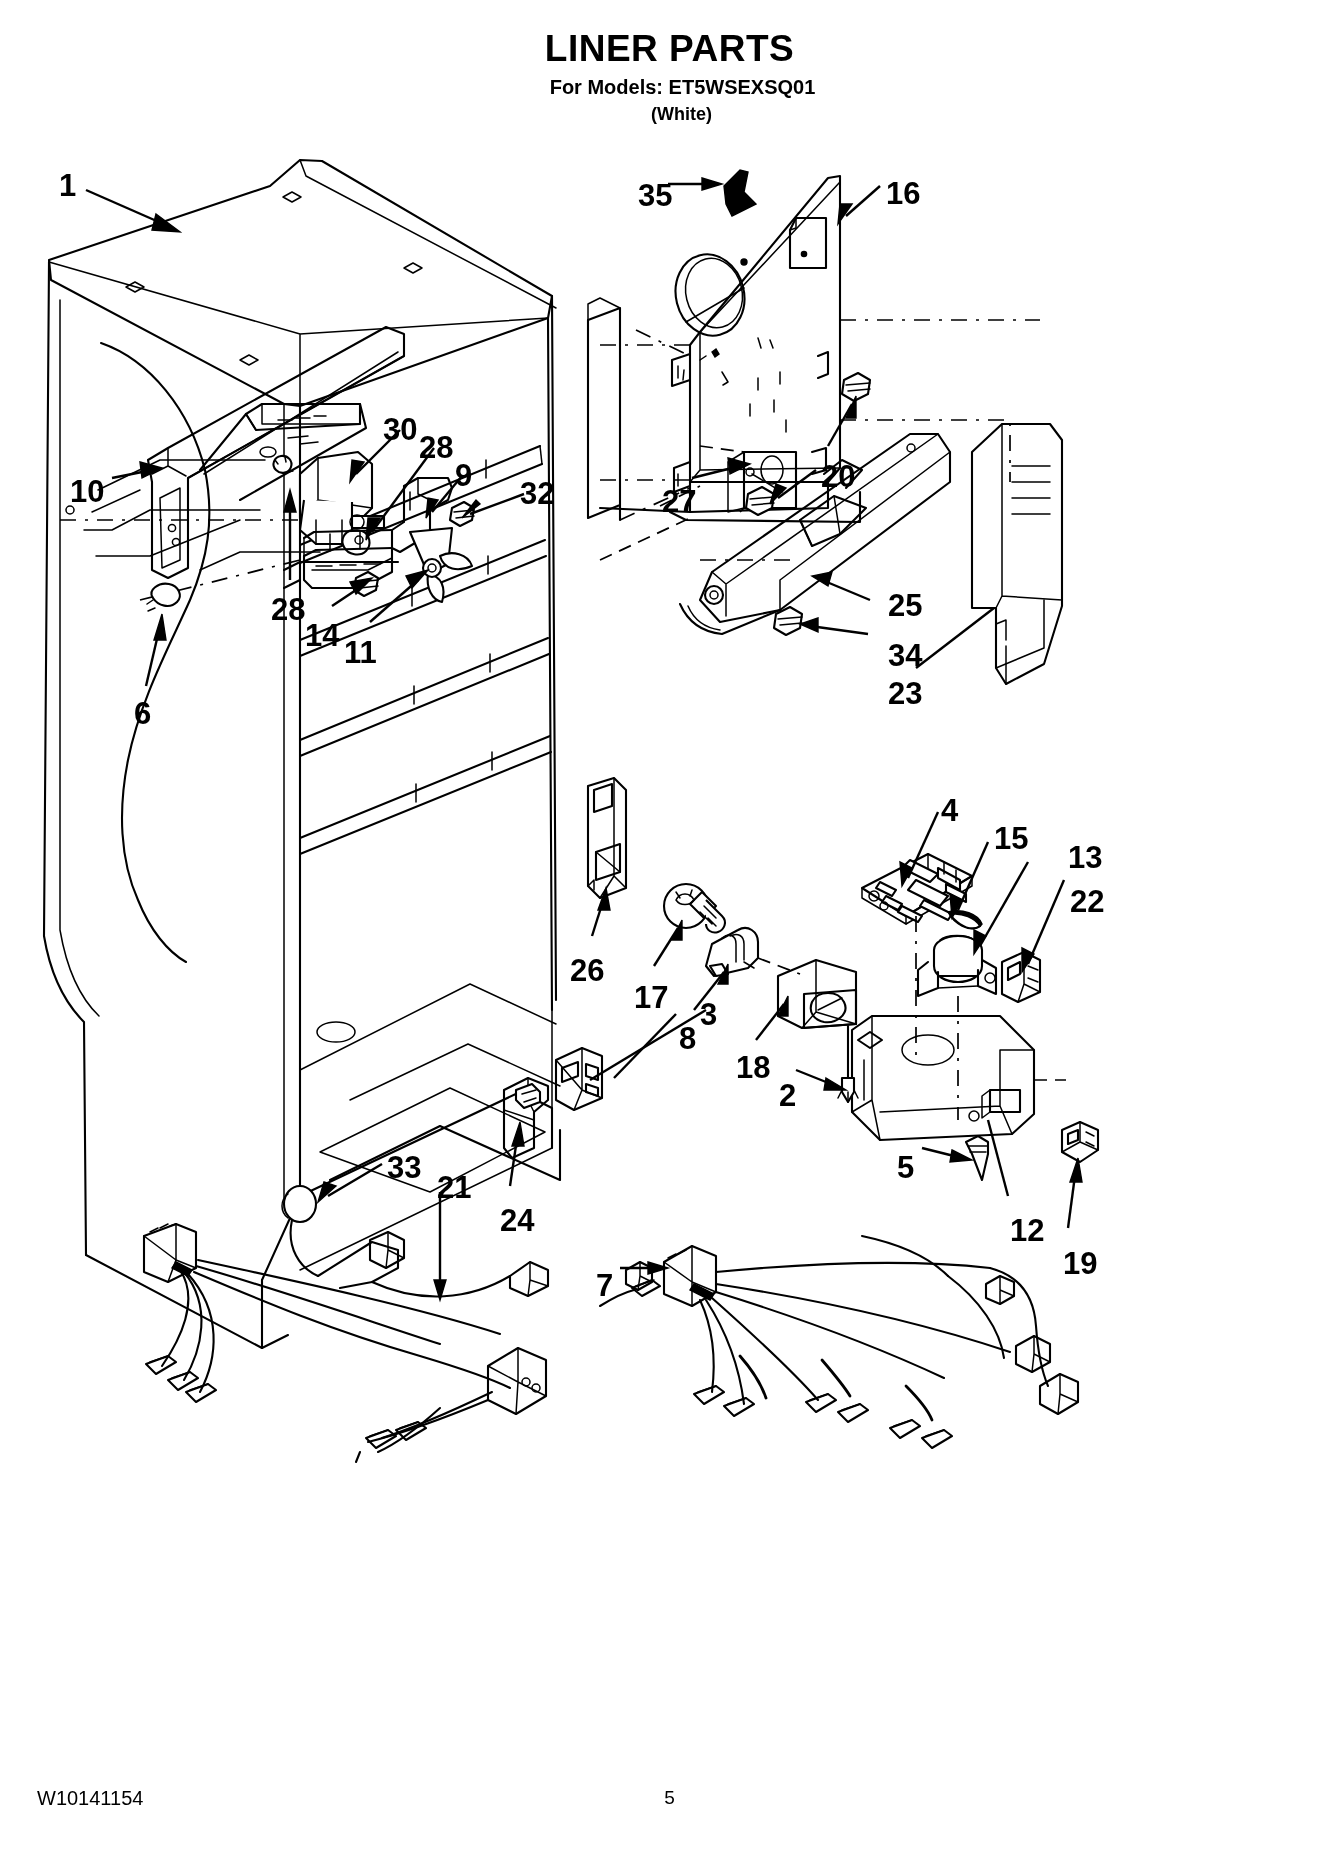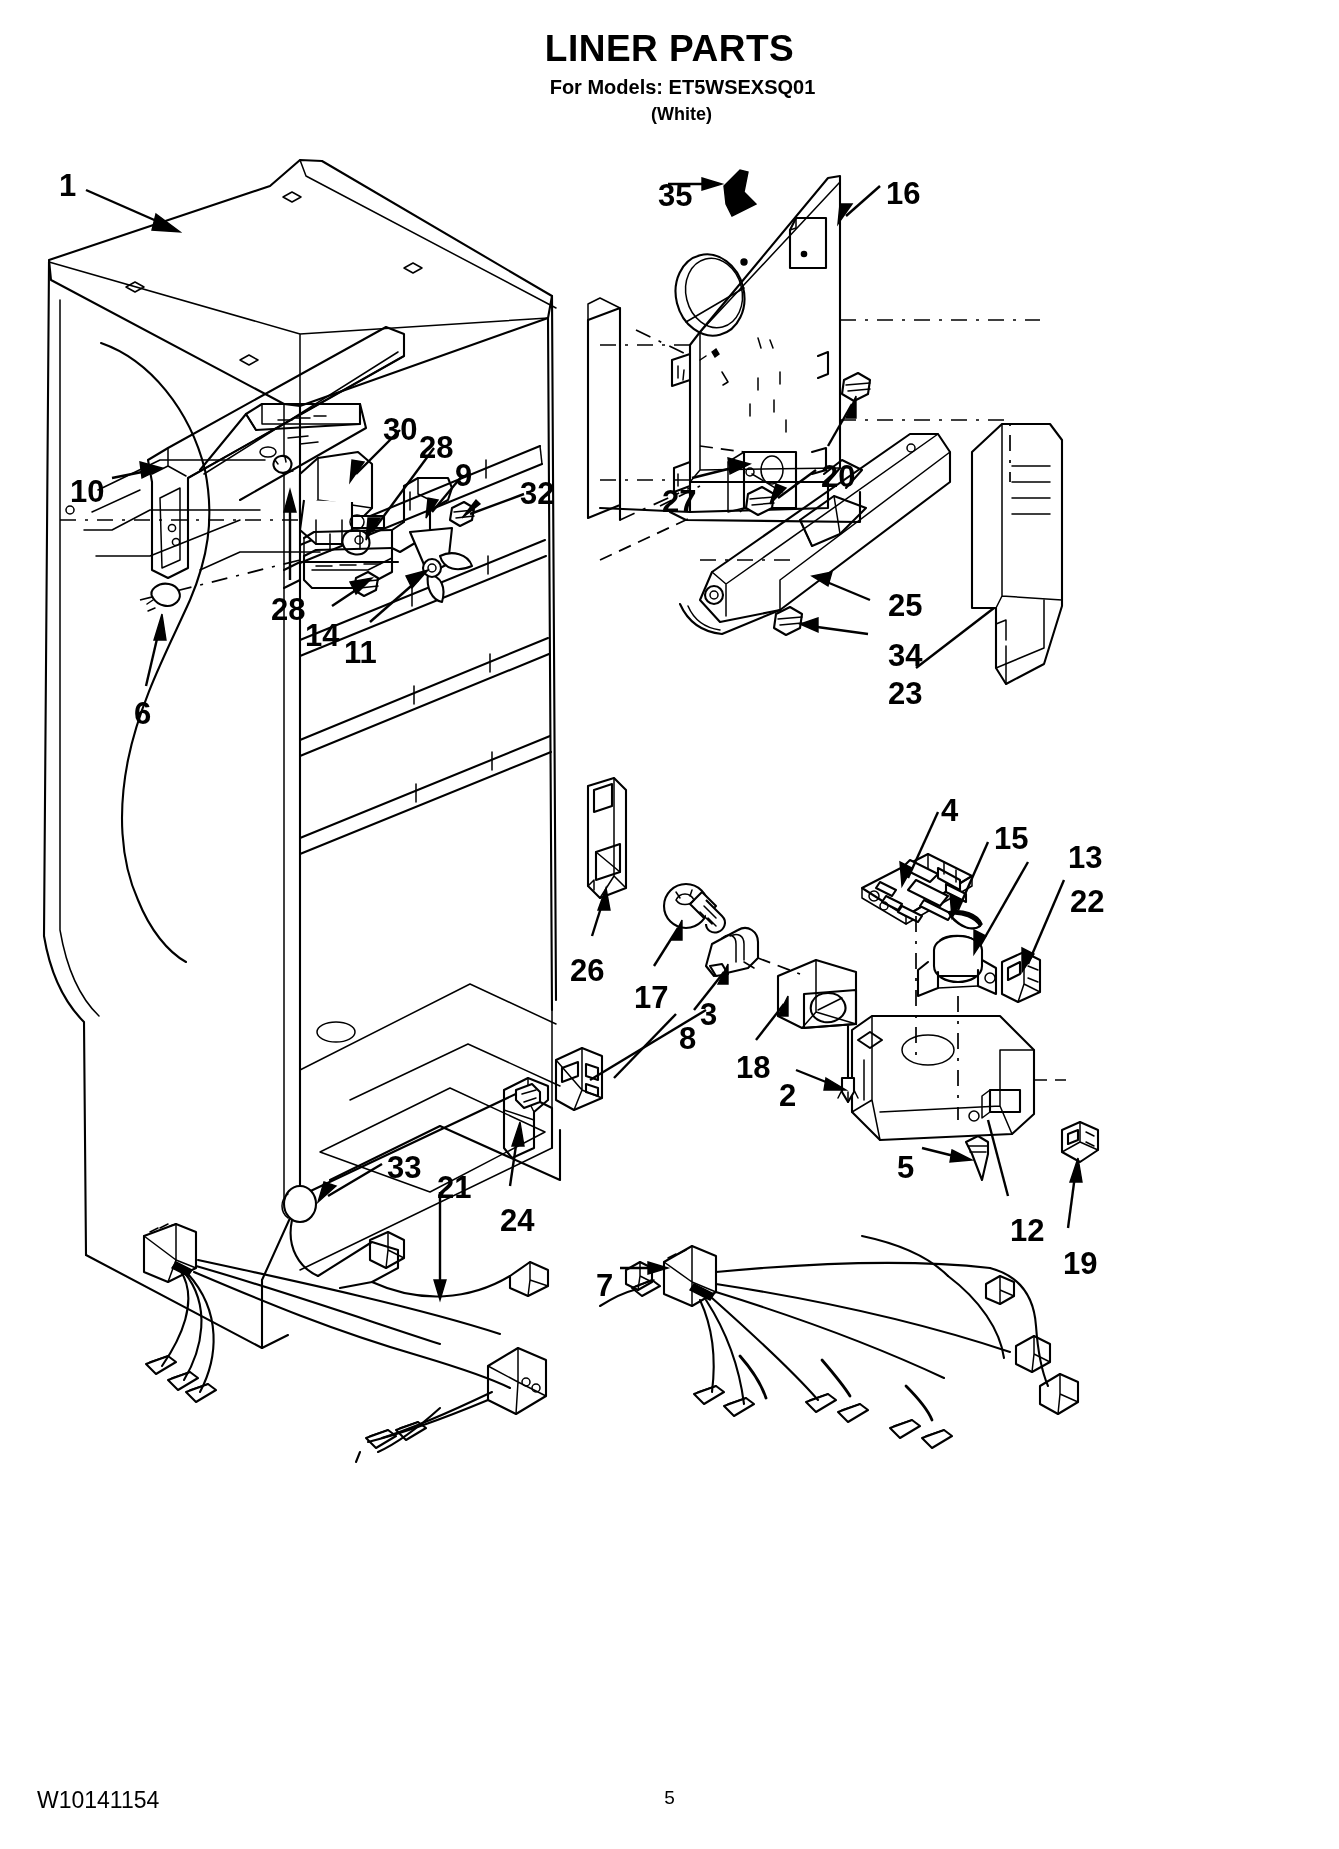--- a/index.html
+++ b/index.html
@@ -6,21 +6,21 @@
   html,body{margin:0;padding:0;background:#fff;}
   body{
     width:1339px;height:1849px;position:relative;overflow:hidden;
     font-family:"Liberation Sans", sans-serif;color:#000;
   }
   #sheet{position:absolute;left:0;top:0;width:1339px;height:1331px;}
   .hdr{position:absolute;left:0;right:0;text-align:center;}
   #title{top:28px;font-size:37px;font-weight:bold;letter-spacing:.5px;}
   #models{top:76px;font-size:20px;font-weight:bold;margin-left:26px;}
   #color{top:104px;font-size:18px;font-weight:bold;padding-left:24px;}
-  #doc-number{position:absolute;left:37px;top:1787px;font-size:23px;}
+  #doc-number{position:absolute;left:37px;top:1787px;font-size:20px;}
   #page-number{position:absolute;left:0;right:0;top:1787px;text-align:center;font-size:19px;}
   svg{position:absolute;left:0;top:0;width:1339px;height:1849px;}
   .ln{fill:none;stroke:#000;stroke-width:2.1;stroke-linejoin:round;stroke-linecap:round;}
   .lnT{fill:none;stroke:#000;stroke-width:1.5;stroke-linejoin:round;stroke-linecap:round;}
   .lnH{fill:none;stroke:#000;stroke-width:2.8;stroke-linejoin:round;stroke-linecap:round;}
   .dash{fill:none;stroke:#000;stroke-width:1.7;stroke-dasharray:16 9 3 9;}
   .dash2{fill:none;stroke:#000;stroke-width:1.7;stroke-dasharray:13 8;}
   .sld{fill:#000;stroke:#000;stroke-width:1.4;}
   .wht{fill:#fff;stroke:#000;stroke-width:2.1;stroke-linejoin:round;}
   .lead{fill:none;stroke:#000;stroke-width:2.4;}
@@ -581,21 +581,21 @@
       <div class="calloutTxt" style="position: absolute; left: 59px; top: 168px;">1</div>
       <div class="calloutTxt" style="position: absolute; left: 70px; top: 474px;">10</div>
       <div class="calloutTxt" style="position: absolute; left: 134px; top: 696px;">6</div>
       <div class="calloutTxt" style="position: absolute; left: 383px; top: 412px;">30</div>
       <div class="calloutTxt" style="position: absolute; left: 419px; top: 430px;">28</div>
       <div class="calloutTxt" style="position: absolute; left: 455px; top: 458px;">9</div>
       <div class="calloutTxt" style="position: absolute; left: 520px; top: 476px; text-align: center;">32</div>
       <div class="calloutTxt" style="position: absolute; left: 271px; top: 592px;">28</div>
       <div class="calloutTxt" style="position: absolute; left: 305px; top: 618px;">14</div>
       <div class="calloutTxt" style="position: absolute; left: 344px; top: 635px;">11</div>
-      <div class="calloutTxt" style="position: absolute; left: 658px; top: 178px;">35</div>
+      <div class="calloutTxt" style="position: absolute; left: 638px; top: 178px;">35</div>
       <div class="calloutTxt" style="position: absolute; left: 886px; top: 176px;">16</div>
       <div class="calloutTxt" style="position: absolute; left: 662px; top: 484px;">27</div>
       <div class="calloutTxt" style="position: absolute; left: 821px; top: 459px;">20</div>
       <div class="calloutTxt" style="position: absolute; left: 888px; top: 588px;">25</div>
       <div class="calloutTxt" style="position: absolute; left: 888px; top: 638px;">34</div>
       <div class="calloutTxt" style="position: absolute; left: 888px; top: 676px;">23</div>
       <div class="calloutTxt" style="position: absolute; left: 570px; top: 953px;">26</div>
       <div class="calloutTxt" style="position: absolute; left: 634px; top: 980px;">17</div>
       <div class="calloutTxt" style="position: absolute; left: 700px; top: 997px;">3</div>
       <div class="calloutTxt" style="position: absolute; left: 679px; top: 1021px;">8</div>

